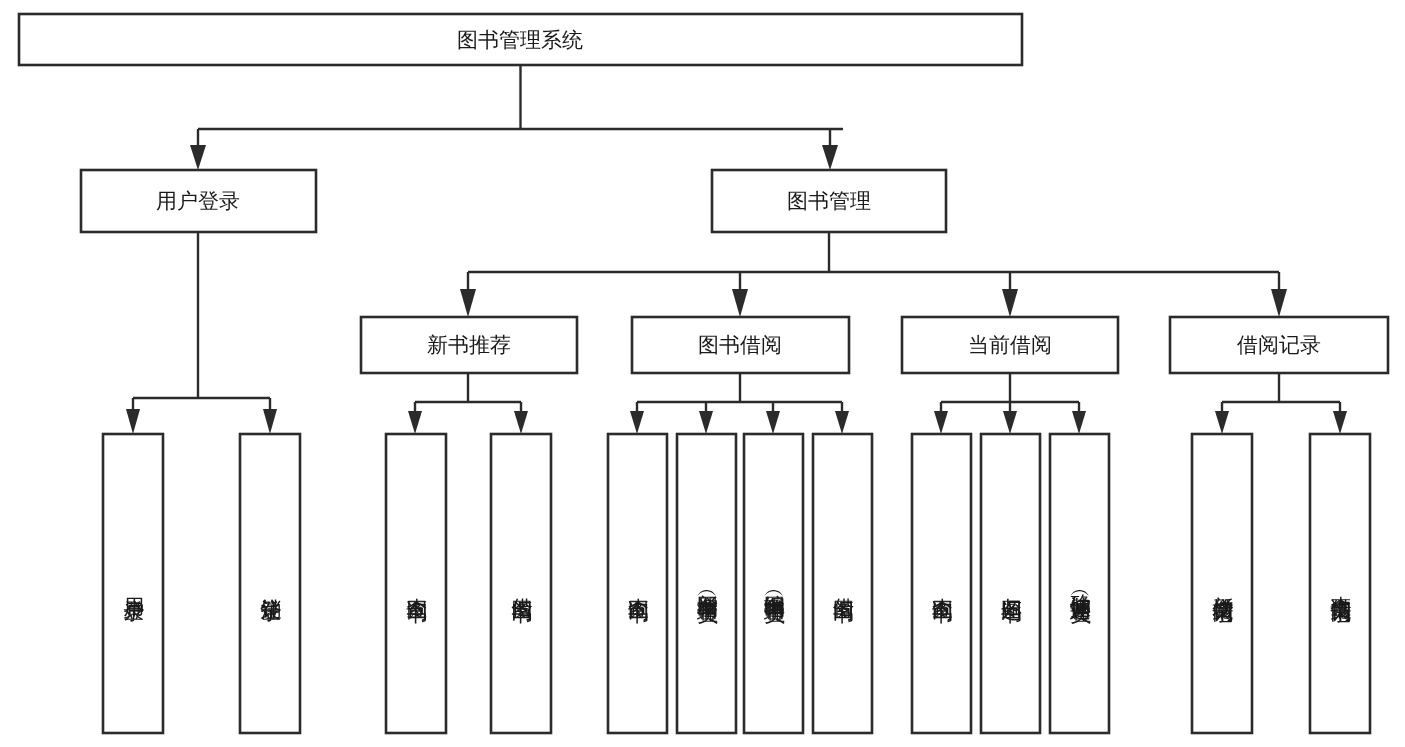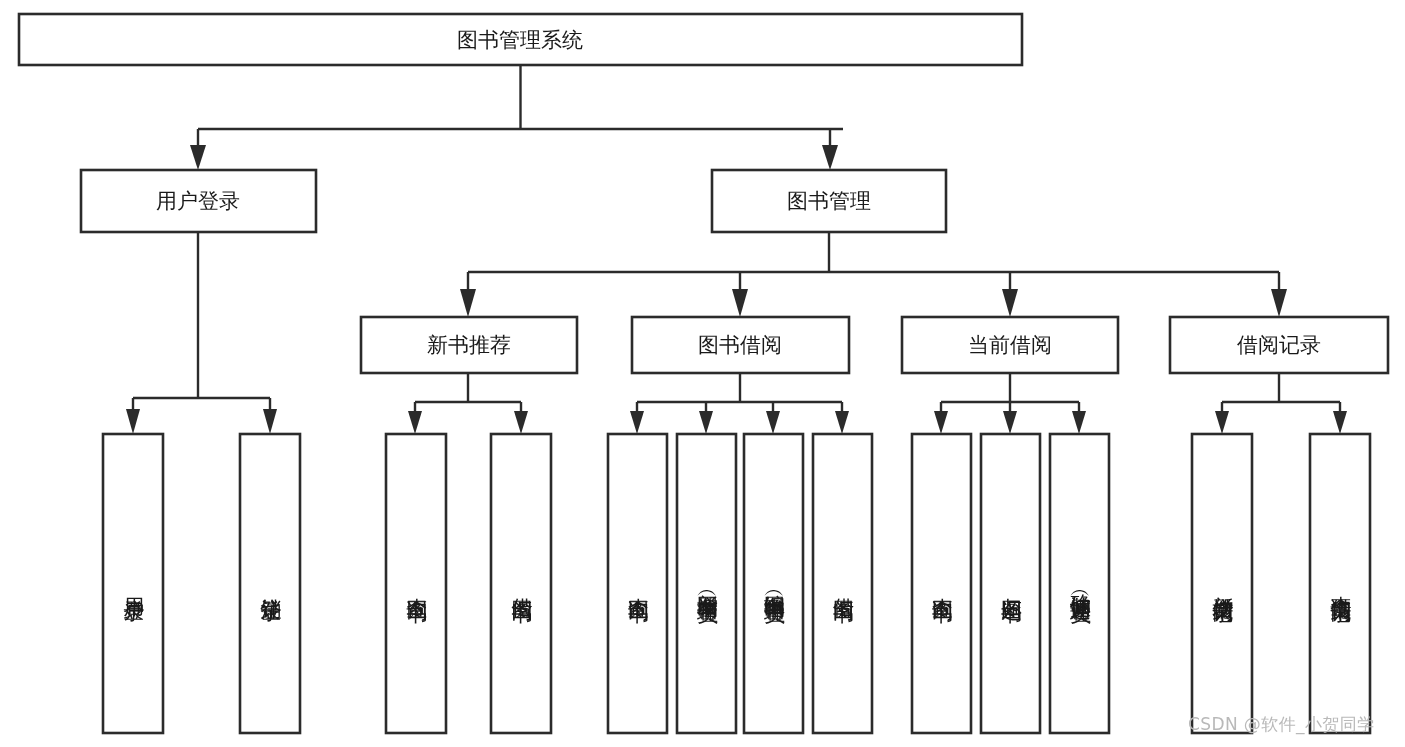--- a/index.html
+++ b/index.html
@@ -245,15 +245,14 @@
   <div class="leaf-label" style="left:744px; top:434px; width:59px; height:299px;">编辑图书（管理员）</div>
   <div class="leaf-label" style="left:813px; top:434px; width:59px; height:299px;">借阅图书</div>
 
   <div class="leaf-label" style="left:912px; top:434px; width:59px; height:299px;">查询图书</div>
   <div class="leaf-label" style="left:981px; top:434px; width:59px; height:299px;">归还图书</div>
   <div class="leaf-label" style="left:1050px; top:434px; width:59px; height:299px;">确认归还（管理员）</div>
 
   <div class="leaf-label" style="left:1192px; top:434px; width:60px; height:299px;">新增借阅记录</div>
   <div class="leaf-label" style="left:1310px; top:434px; width:60px; height:299px;">查询借阅记录</div>
 
-  <div class="watermark">CSDN @软件_小贺同学</div>
 
 </div>
 
 </body></html>

